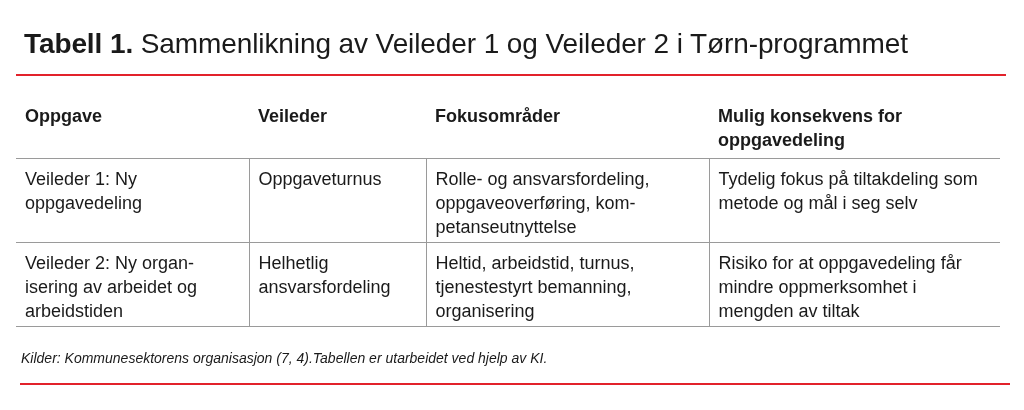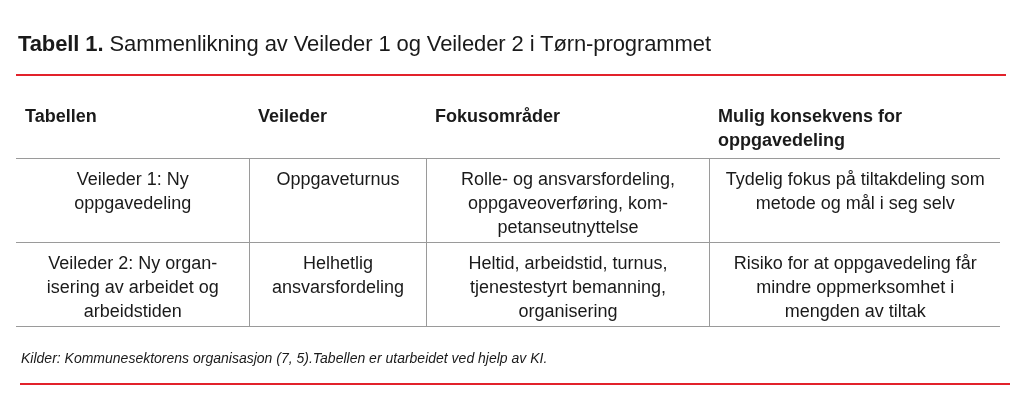--- a/index.html
+++ b/index.html
@@ -2,22 +2,22 @@
 <html><head>
   <meta charset="utf-8">
   <style>
     html, body { margin: 0; padding: 0; background: #ffffff; }
     body {
       width: 1024px; height: 410px; position: relative; overflow: hidden;
       font-family: "Liberation Sans", "DejaVu Sans", sans-serif;
       color: #1a1a1a;
     }
     .title {
-      position: absolute; left: 18px; top: 31px;
-      font-size: 22px; line-height: 26px; white-space: nowrap;
+      position: absolute; left: 24px; top: 31px;
+      font-size: 28px; line-height: 26px; white-space: nowrap;
       letter-spacing: -0.1px;
     }
     .title .lead { font-weight: bold; }
     .rule {
       position: absolute; height: 2px; background: #e2222b;
     }
     .rule.top { left: 16px; top: 74px; width: 990px; }
     .rule.bottom { left: 20px; top: 383px; width: 990px; }
 
     table.cmp {
@@ -29,21 +29,20 @@
     table.cmp col.c2 { width: 177px; }
     table.cmp col.c3 { width: 283px; }
     table.cmp col.c4 { width: 291px; }
     table.cmp th {
       text-align: left; font-weight: bold; vertical-align: top;
       padding: 8px 8px 6px 9px; height: 46px; box-sizing: border-box;
     }
     table.cmp td {
       vertical-align: top; padding: 8px 8px 2px 9px;
       border-top: 1.5px solid #9a9a9a;
-      text-align: center;
     }
     table.cmp tr.last td { border-bottom: 1.5px solid #9a9a9a; }
     table.cmp td + td { border-left: 1.5px solid #9a9a9a; }
     table.cmp tbody tr { height: 84px; }
 
     .source {
       position: absolute; left: 21px; top: 350px;
       font-size: 14px; font-style: italic; color: #1a1a1a; white-space: nowrap;
     }
   </style>
@@ -58,21 +57,21 @@
 
 <table class="cmp">
   <colgroup>
       <col class="c1">
       <col class="c2">
       <col class="c3">
       <col class="c4">
     </colgroup>
   <thead>
     <tr>
-      <th>Tabellen</th>
+      <th>Oppgave</th>
       <th>Veileder</th>
       <th>Fokusområder</th>
       <th>Mulig konsekvens for oppgavedeling</th>
     </tr>
   </thead>
   <tbody>
     <tr>
       <td><span>Veileder 1: Ny oppgavedeling</span></td>
       <td><span>Oppgave­turnus</span></td>
       <td><span>Rolle- og ansvarsfordeling, oppgaveoverføring, kom­petanseutnyttelse</span></td>
@@ -80,15 +79,15 @@
     </tr>
     <tr class="last">
       <td><span>Veileder 2: Ny organ­isering av arbeidet og arbeidstiden</span></td>
       <td><span>Helhetlig ansvarsfordeling</span></td>
       <td><span>Heltid, arbeidstid, turnus, tjenestestyrt bemanning, organisering</span></td>
       <td><span>Risiko for at oppgavedeling får mindre oppmerksomhet i mengden av tiltak</span></td>
     </tr>
   </tbody>
 </table>
 
-<div class="source">Kilder: Kommunesektorens organisasjon (7, 5).Tabellen er utarbeidet ved hjelp av KI.</div>
+<div class="source">Kilder: Kommunesektorens organisasjon (7, 4).Tabellen er utarbeidet ved hjelp av KI.</div>
 
 <div class="rule bottom"></div>
 
 </body></html>

